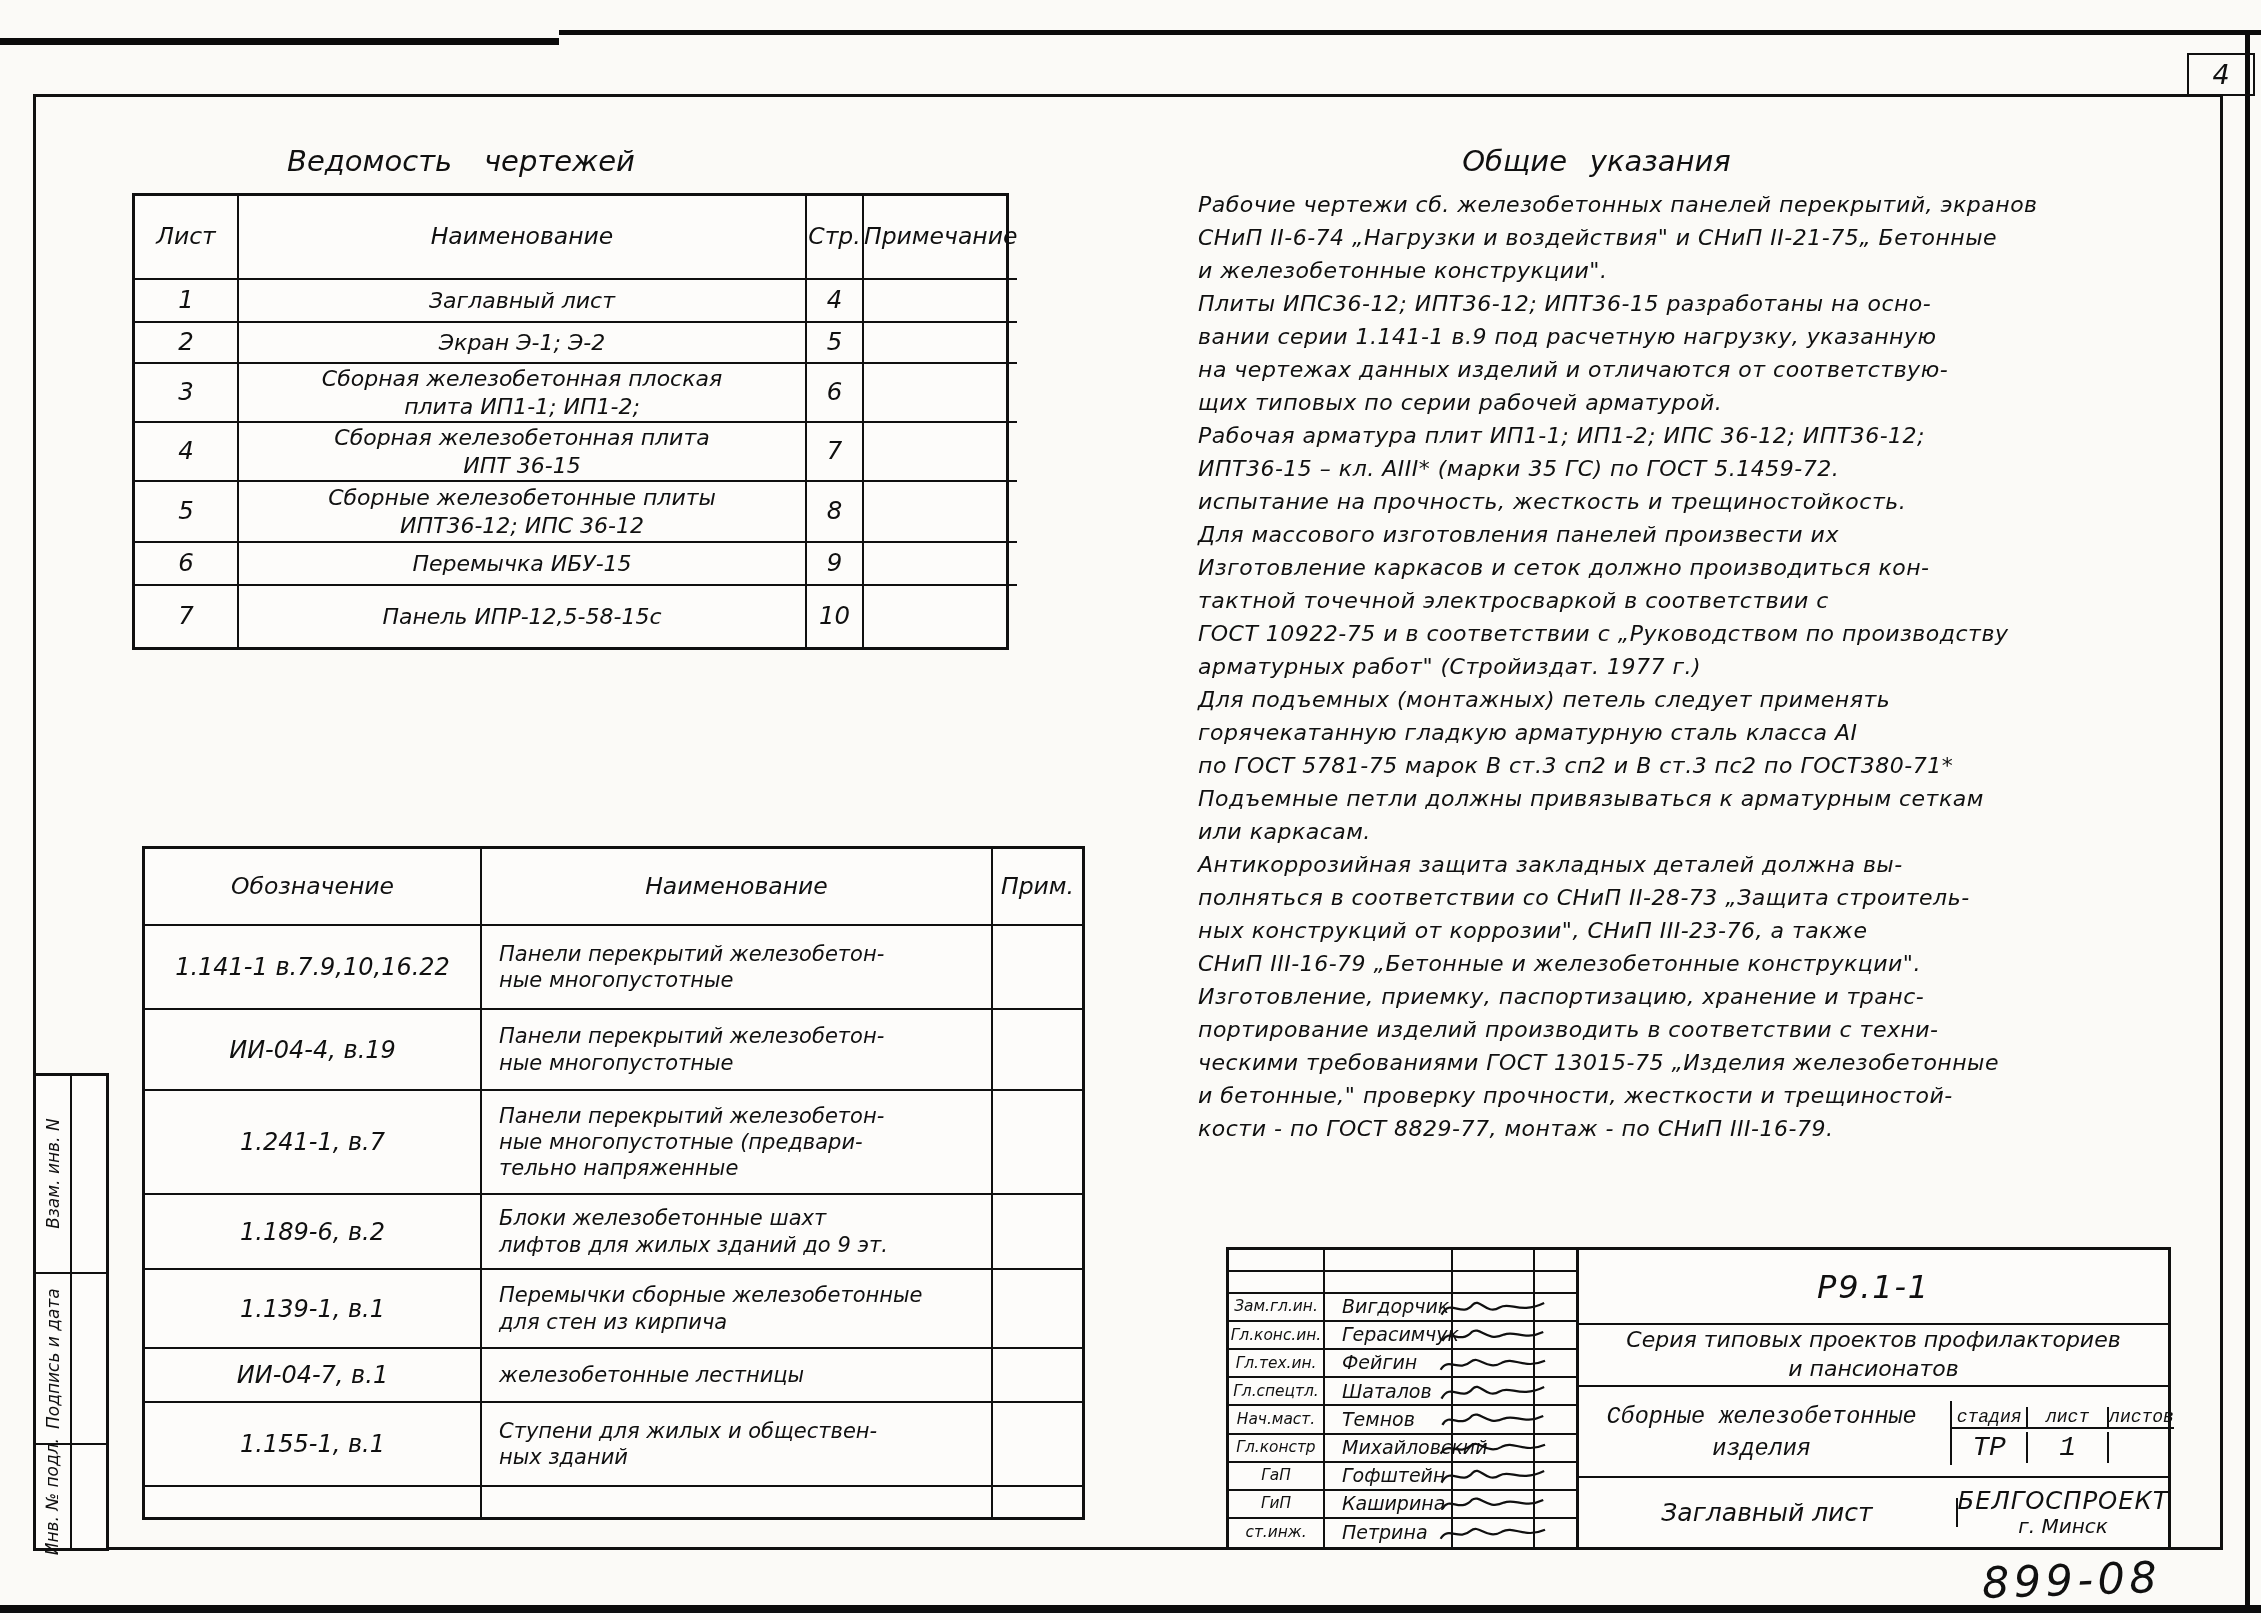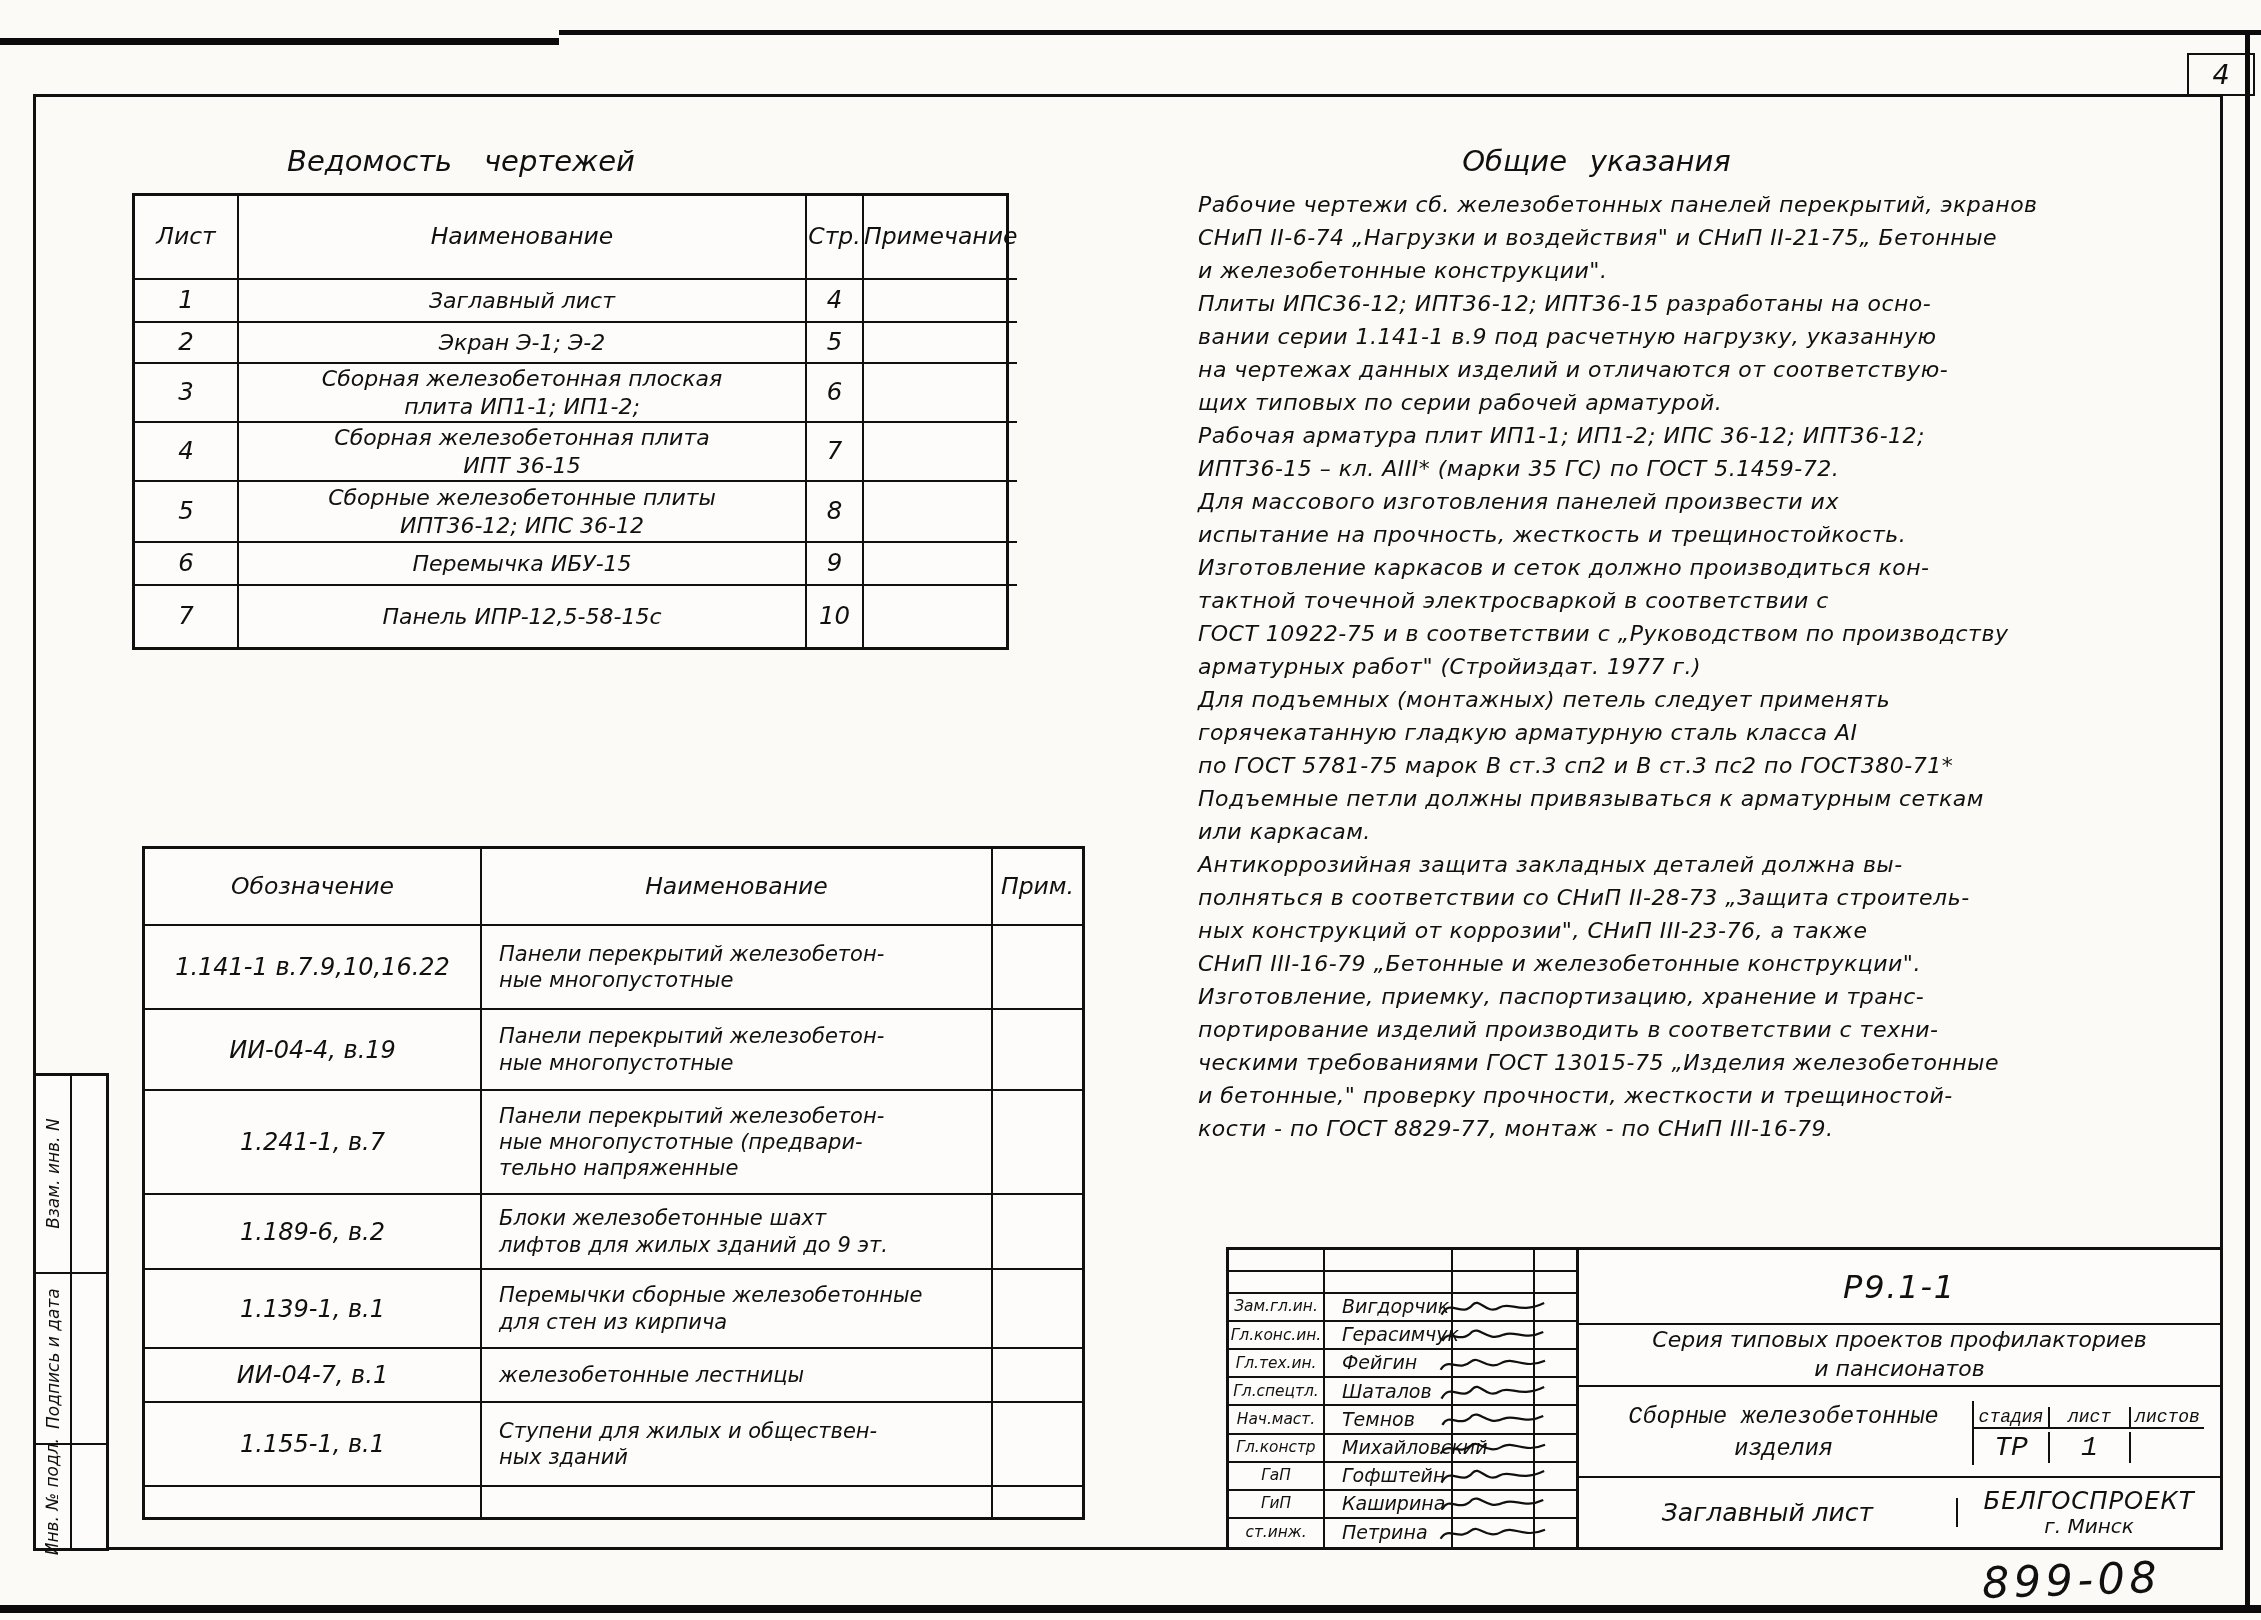--- a/index.html
+++ b/index.html
@@ -38,21 +38,21 @@
   
   #strip{left:33px;top:1073px;width:76px;height:478px;grid-template-columns:36px 1fr;
     grid-template-rows:198px 171px 1fr;}
   .vcell span{transform:rotate(-90deg);white-space:nowrap;font-size:17px;}
   
   #stampL{left:1226px;top:1247px;width:354px;height:303px;
     grid-template-columns:96px 128px 82px 1fr;
     grid-template-rows:22px 22px repeat(9,1fr);border-right:4.1px solid #101010;}
   .role{font-size:15.4px;}
   .name{font-size:19px;}
-  #stampR{left:1579px;top:1247px;width:644px;height:303px;border:3.2px solid #101010;border-left:none;background:#fdfcfa;}
+  #stampR{left:1579px;top:1247px;width:592px;height:303px;border:3.2px solid #101010;border-left:none;background:#fdfcfa;}
   .srow{box-sizing:border-box;border-bottom:2.3px solid #101010;display:flex;align-items:center;justify-content:center;text-align:center;}
   #srowA{height:75px;font-size:32px;letter-spacing:1.8px;}
   #srowB{height:62px;font-size:22px;flex-direction:column;line-height:1.3;}
   #srowC{height:91px;display:grid;grid-template-columns:379px 76px 81px 1fr;grid-template-rows:29px 1fr;padding:16px;font-family:Liberation Mono, monospace;}
   #srowD{height:69px;border-bottom:none;display:grid;grid-template-columns:379px 1fr;padding:0;}
   .sc{border-right:2.3px solid #101010;display:flex;align-items:center;justify-content:center;text-align:center;white-space:pre-line;}
   .sc.noR{border-right:none;}
   .sc.hB{border-bottom:2.3px solid #101010;}
   .subject{font-size:23.5px;line-height:1.35;}
   .stlbl{font-size:18px;}
@@ -180,22 +180,22 @@
   <div class="abs" id="notes">
     <div class="note-line">Рабочие чертежи сб. железобетонных панелей перекрытий, экранов</div>
     <div class="note-line">СНиП II-6-74 „Нагрузки и воздействия" и СНиП II-21-75„ Бетонные</div>
     <div class="note-line">и железобетонные конструкции".</div>
     <div class="note-line">Плиты ИПС36-12; ИПТ36-12; ИПТ36-15 разработаны на осно-</div>
     <div class="note-line">вании серии 1.141-1 в.9 под расчетную нагрузку, указанную</div>
     <div class="note-line">на чертежах данных изделий и отличаются от соответствую-</div>
     <div class="note-line">щих типовых по серии рабочей арматурой.</div>
     <div class="note-line">Рабочая арматура плит ИП1-1; ИП1-2; ИПС 36-12; ИПТ36-12;</div>
     <div class="note-line">ИПТ36-15 – кл. АIII* (марки 35 ГС) по ГОСТ 5.1459-72.</div>
+    <div class="note-line">испытание на прочность, жесткость и трещиностойкость.</div>
     <div class="note-line">Для массового изготовления панелей произвести их</div>
-    <div class="note-line">испытание на прочность, жесткость и трещиностойкость.</div>
     <div class="note-line">Изготовление каркасов и сеток должно производиться кон-</div>
     <div class="note-line">тактной точечной электросваркой в соответствии с</div>
     <div class="note-line">ГОСТ 10922-75 и в соответствии с „Руководством по производству</div>
     <div class="note-line">арматурных работ" (Стройиздат. 1977 г.)</div>
     <div class="note-line">Для подъемных (монтажных) петель следует применять</div>
     <div class="note-line">горячекатанную гладкую арматурную сталь класса АI</div>
     <div class="note-line">по ГОСТ 5781-75 марок В ст.3 сп2 и В ст.3 пс2 по ГОСТ380-71*</div>
     <div class="note-line">Подъемные петли должны привязываться к арматурным сеткам</div>
     <div class="note-line">или каркасам.</div>
     <div class="note-line">Антикоррозийная защита закладных деталей должна вы-</div>

